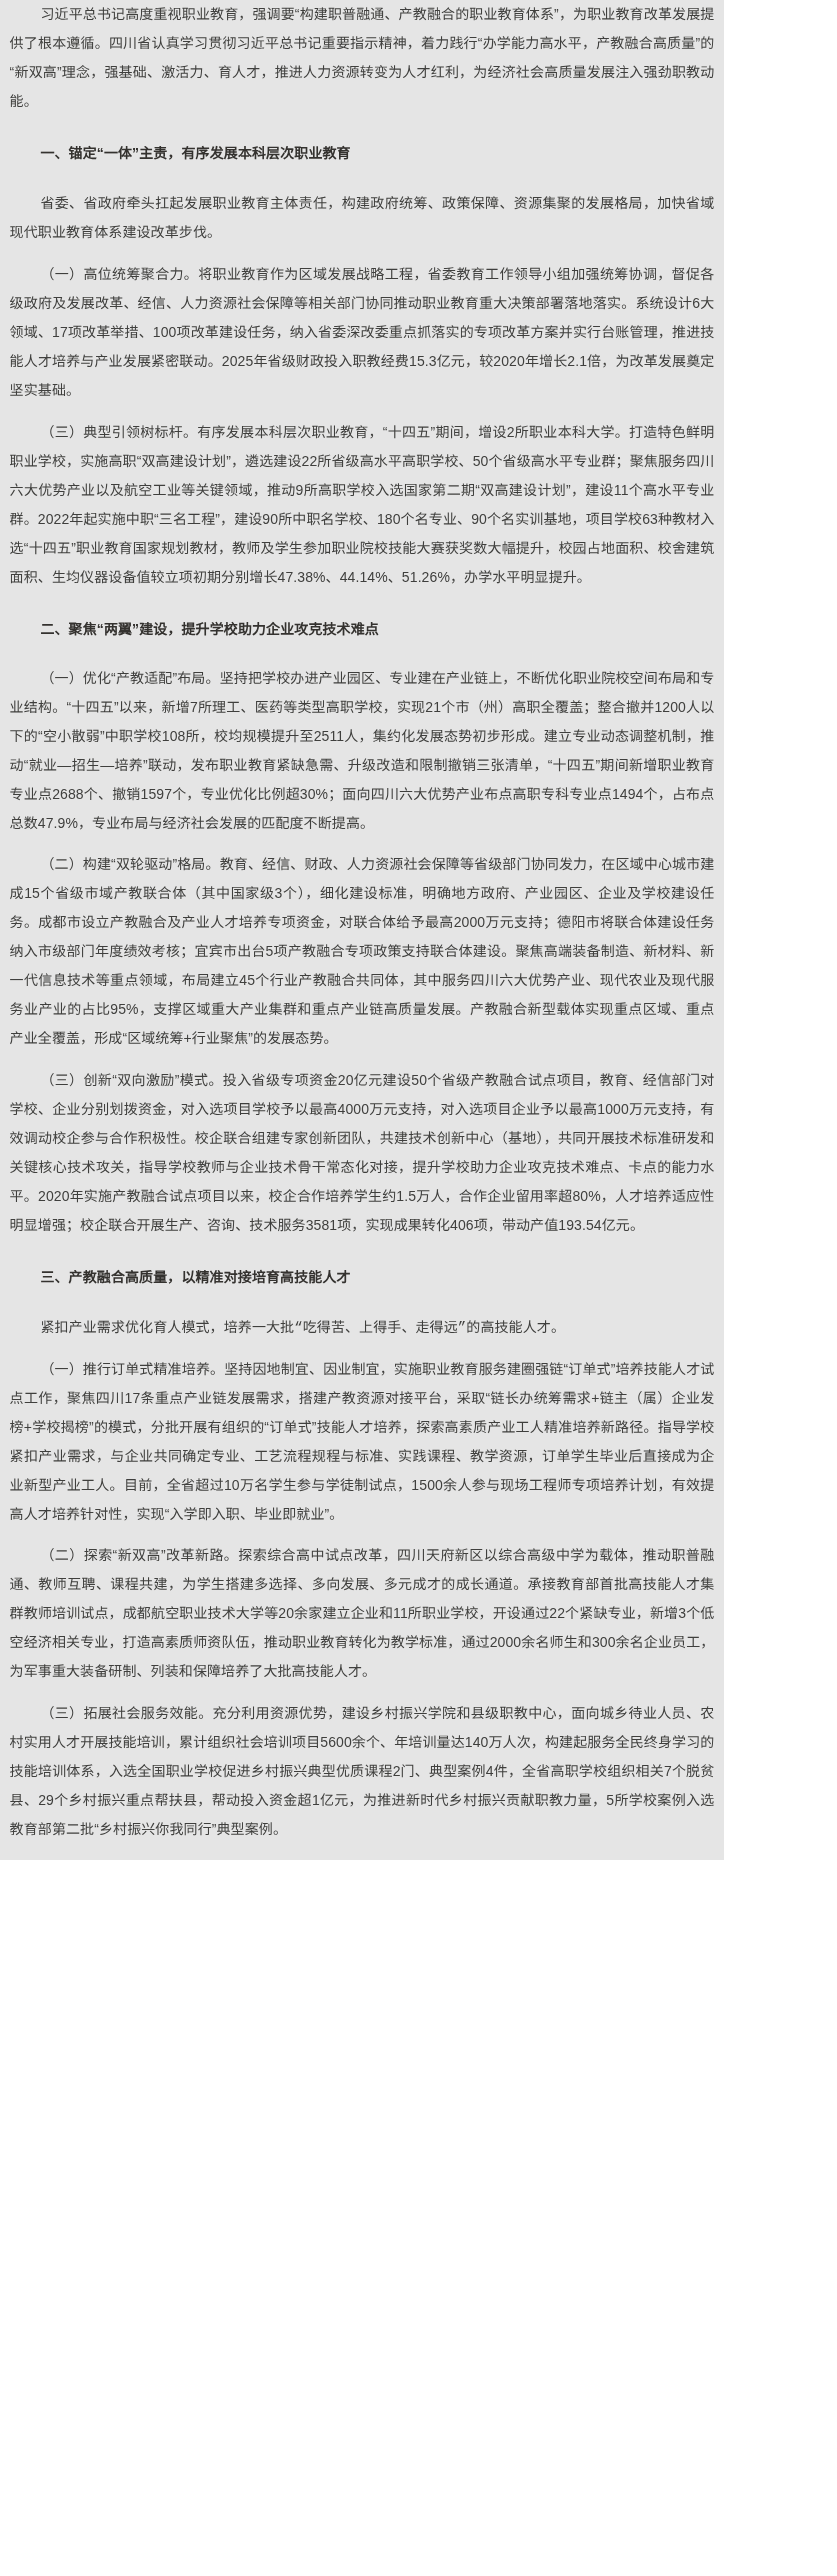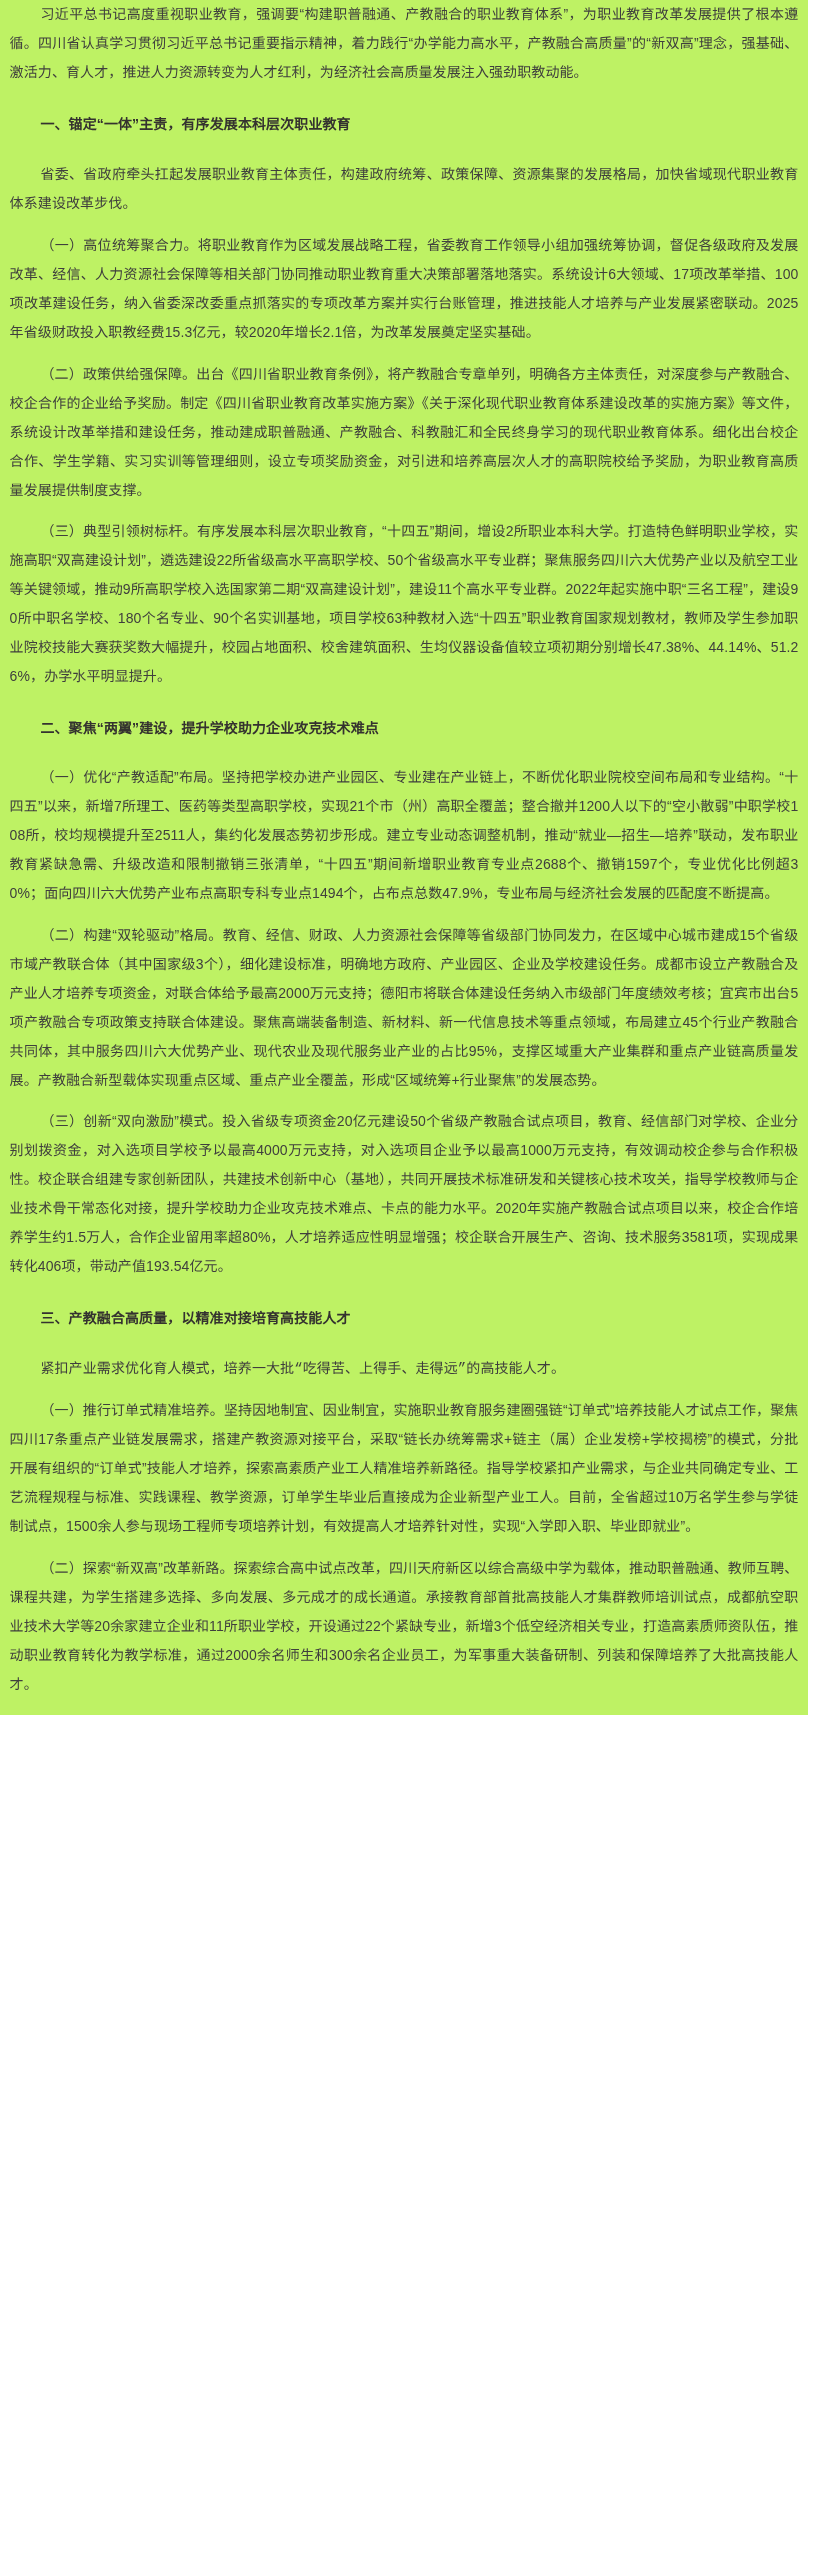--- a/index.html
+++ b/index.html
@@ -7,24 +7,24 @@
     margin: 0;
     padding: 0;
     background: #ffffff;
   }
   body {
     width: 838px;
     font-family: "Liberation Sans", "DejaVu Sans", sans-serif;
     color: #3a3a38;
   }
   #doc {
-    width: 808px;
+    width: 724px;
     box-sizing: border-box;
     padding: 0 9.6px 16.4px 9.6px;
-    background: #bef264;
+    background: #e5e5e5;
   }
   .para {
     font-size: 14px;
     line-height: 29px;
     text-align: justify;
     text-justify: inter-ideograph;
     text-indent: 2.2em;
     margin: 0;
     padding: 0;
     color: #3f3f3d;
@@ -61,27 +61,27 @@
 </head>
 <body>
 
 <div id="doc">
 
   <p class="para lead">习近平总书记高度重视职业教育，强调要“构建职普融通、产教融合的职业教育体系”，为职业教育改革发展提供了根本遵循。四川省认真学习贯彻习近平总书记重要指示精神，着力践行“办学能力高水平，产教融合高质量”的“新双高”理念，强基础、激活力、育人才，推进人力资源转变为人才红利，为经济社会高质量发展注入强劲职教动能。</p>
 
   <h2 class="section-heading gap-before-heading">一、锚定“一体”主责，有序发展本科层次职业教育</h2>
   <p class="para gap-after-heading">省委、省政府牵头扛起发展职业教育主体责任，构建政府统筹、政策保障、资源集聚的发展格局，加快省域现代职业教育体系建设改革步伐。</p>
   <p class="para block-gap">（一）高位统筹聚合力。将职业教育作为区域发展战略工程，省委教育工作领导小组加强统筹协调，督促各级政府及发展改革、经信、人力资源社会保障等相关部门协同推动职业教育重大决策部署落地落实。系统设计6大领域、17项改革举措、100项改革建设任务，纳入省委深改委重点抓落实的专项改革方案并实行台账管理，推进技能人才培养与产业发展紧密联动。2025年省级财政投入职教经费15.3亿元，较2020年增长2.1倍，为改革发展奠定坚实基础。</p>
-  <p class="para block-gap">（二）政策供给强保障。出台《四川省职业教育条例》，将产教融合专章单列，明确各方主体责任，对深度参与产教融合、校企合作的企业给予奖励。制定《四川省职业教育改革实施方案》《关于深化现代职业教育体系建设改革的实施方案》等文件，系统设计改革举措和建设任务，推动建成职普融通、产教融合、科教融汇和全民终身学习的现代职业教育体系。细化出台校企合作、学生学籍、实习实训等管理细则，设立专项奖励资金，对引进和培养高层次人才的高职院校给予奖励，为职业教育高质量发展提供制度支撑。</p>
   <p class="para block-gap">（三）典型引领树标杆。有序发展本科层次职业教育，“十四五”期间，增设2所职业本科大学。打造特色鲜明职业学校，实施高职“双高建设计划”，遴选建设22所省级高水平高职学校、50个省级高水平专业群；聚焦服务四川六大优势产业以及航空工业等关键领域，推动9所高职学校入选国家第二期“双高建设计划”，建设11个高水平专业群。2022年起实施中职“三名工程”，建设90所中职名学校、180个名专业、90个名实训基地，项目学校63种教材入选“十四五”职业教育国家规划教材，教师及学生参加职业院校技能大赛获奖数大幅提升，校园占地面积、校舍建筑面积、生均仪器设备值较立项初期分别增长47.38%、44.14%、51.26%，办学水平明显提升。</p>
 
   <h2 class="section-heading gap-before-heading">二、聚焦“两翼”建设，提升学校助力企业攻克技术难点</h2>
   <p class="para block-gap">（一）优化“产教适配”布局。坚持把学校办进产业园区、专业建在产业链上，不断优化职业院校空间布局和专业结构。“十四五”以来，新增7所理工、医药等类型高职学校，实现21个市（州）高职全覆盖；整合撤并1200人以下的“空小散弱”中职学校108所，校均规模提升至2511人，集约化发展态势初步形成。建立专业动态调整机制，推动“就业—招生—培养”联动，发布职业教育紧缺急需、升级改造和限制撤销三张清单，“十四五”期间新增职业教育专业点2688个、撤销1597个，专业优化比例超30%；面向四川六大优势产业布点高职专科专业点1494个，占布点总数47.9%，专业布局与经济社会发展的匹配度不断提高。</p>
   <p class="para block-gap">（二）构建“双轮驱动”格局。教育、经信、财政、人力资源社会保障等省级部门协同发力，在区域中心城市建成15个省级市域产教联合体（其中国家级3个），细化建设标准，明确地方政府、产业园区、企业及学校建设任务。成都市设立产教融合及产业人才培养专项资金，对联合体给予最高2000万元支持；德阳市将联合体建设任务纳入市级部门年度绩效考核；宜宾市出台5项产教融合专项政策支持联合体建设。聚焦高端装备制造、新材料、新一代信息技术等重点领域，布局建立45个行业产教融合共同体，其中服务四川六大优势产业、现代农业及现代服务业产业的占比95%，支撑区域重大产业集群和重点产业链高质量发展。产教融合新型载体实现重点区域、重点产业全覆盖，形成“区域统筹+行业聚焦”的发展态势。</p>
   <p class="para block-gap">（三）创新“双向激励”模式。投入省级专项资金20亿元建设50个省级产教融合试点项目，教育、经信部门对学校、企业分别划拨资金，对入选项目学校予以最高4000万元支持，对入选项目企业予以最高1000万元支持，有效调动校企参与合作积极性。校企联合组建专家创新团队，共建技术创新中心（基地），共同开展技术标准研发和关键核心技术攻关，指导学校教师与企业技术骨干常态化对接，提升学校助力企业攻克技术难点、卡点的能力水平。2020年实施产教融合试点项目以来，校企合作培养学生约1.5万人，合作企业留用率超80%，人才培养适应性明显增强；校企联合开展生产、咨询、技术服务3581项，实现成果转化406项，带动产值193.54亿元。</p>
 
   <h2 class="section-heading gap-before-heading">三、产教融合高质量，以精准对接培育高技能人才</h2>
   <p class="para gap-after-heading">紧扣产业需求优化育人模式，培养一大批“吃得苦、上得手、走得远”的高技能人才。</p>
   <p class="para block-gap">（一）推行订单式精准培养。坚持因地制宜、因业制宜，实施职业教育服务建圈强链“订单式”培养技能人才试点工作，聚焦四川17条重点产业链发展需求，搭建产教资源对接平台，采取“链长办统筹需求+链主（属）企业发榜+学校揭榜”的模式，分批开展有组织的“订单式”技能人才培养，探索高素质产业工人精准培养新路径。指导学校紧扣产业需求，与企业共同确定专业、工艺流程规程与标准、实践课程、教学资源，订单学生毕业后直接成为企业新型产业工人。目前，全省超过10万名学生参与学徒制试点，1500余人参与现场工程师专项培养计划，有效提高人才培养针对性，实现“入学即入职、毕业即就业”。</p>
   <p class="para block-gap">（二）探索“新双高”改革新路。探索综合高中试点改革，四川天府新区以综合高级中学为载体，推动职普融通、教师互聘、课程共建，为学生搭建多选择、多向发展、多元成才的成长通道。承接教育部首批高技能人才集群教师培训试点，成都航空职业技术大学等20余家建立企业和11所职业学校，开设通过22个紧缺专业，新增3个低空经济相关专业，打造高素质师资队伍，推动职业教育转化为教学标准，通过2000余名师生和300余名企业员工，为军事重大装备研制、列装和保障培养了大批高技能人才。</p>
+  <p class="para block-gap">（三）拓展社会服务效能。充分利用资源优势，建设乡村振兴学院和县级职教中心，面向城乡待业人员、农村实用人才开展技能培训，累计组织社会培训项目5600余个、年培训量达140万人次，构建起服务全民终身学习的技能培训体系，入选全国职业学校促进乡村振兴典型优质课程2门、典型案例4件，全省高职学校组织相关7个脱贫县、29个乡村振兴重点帮扶县，帮动投入资金超1亿元，为推进新时代乡村振兴贡献职教力量，5所学校案例入选教育部第二批“乡村振兴你我同行”典型案例。</p>
 
 </div>
 
 
 </body></html>

